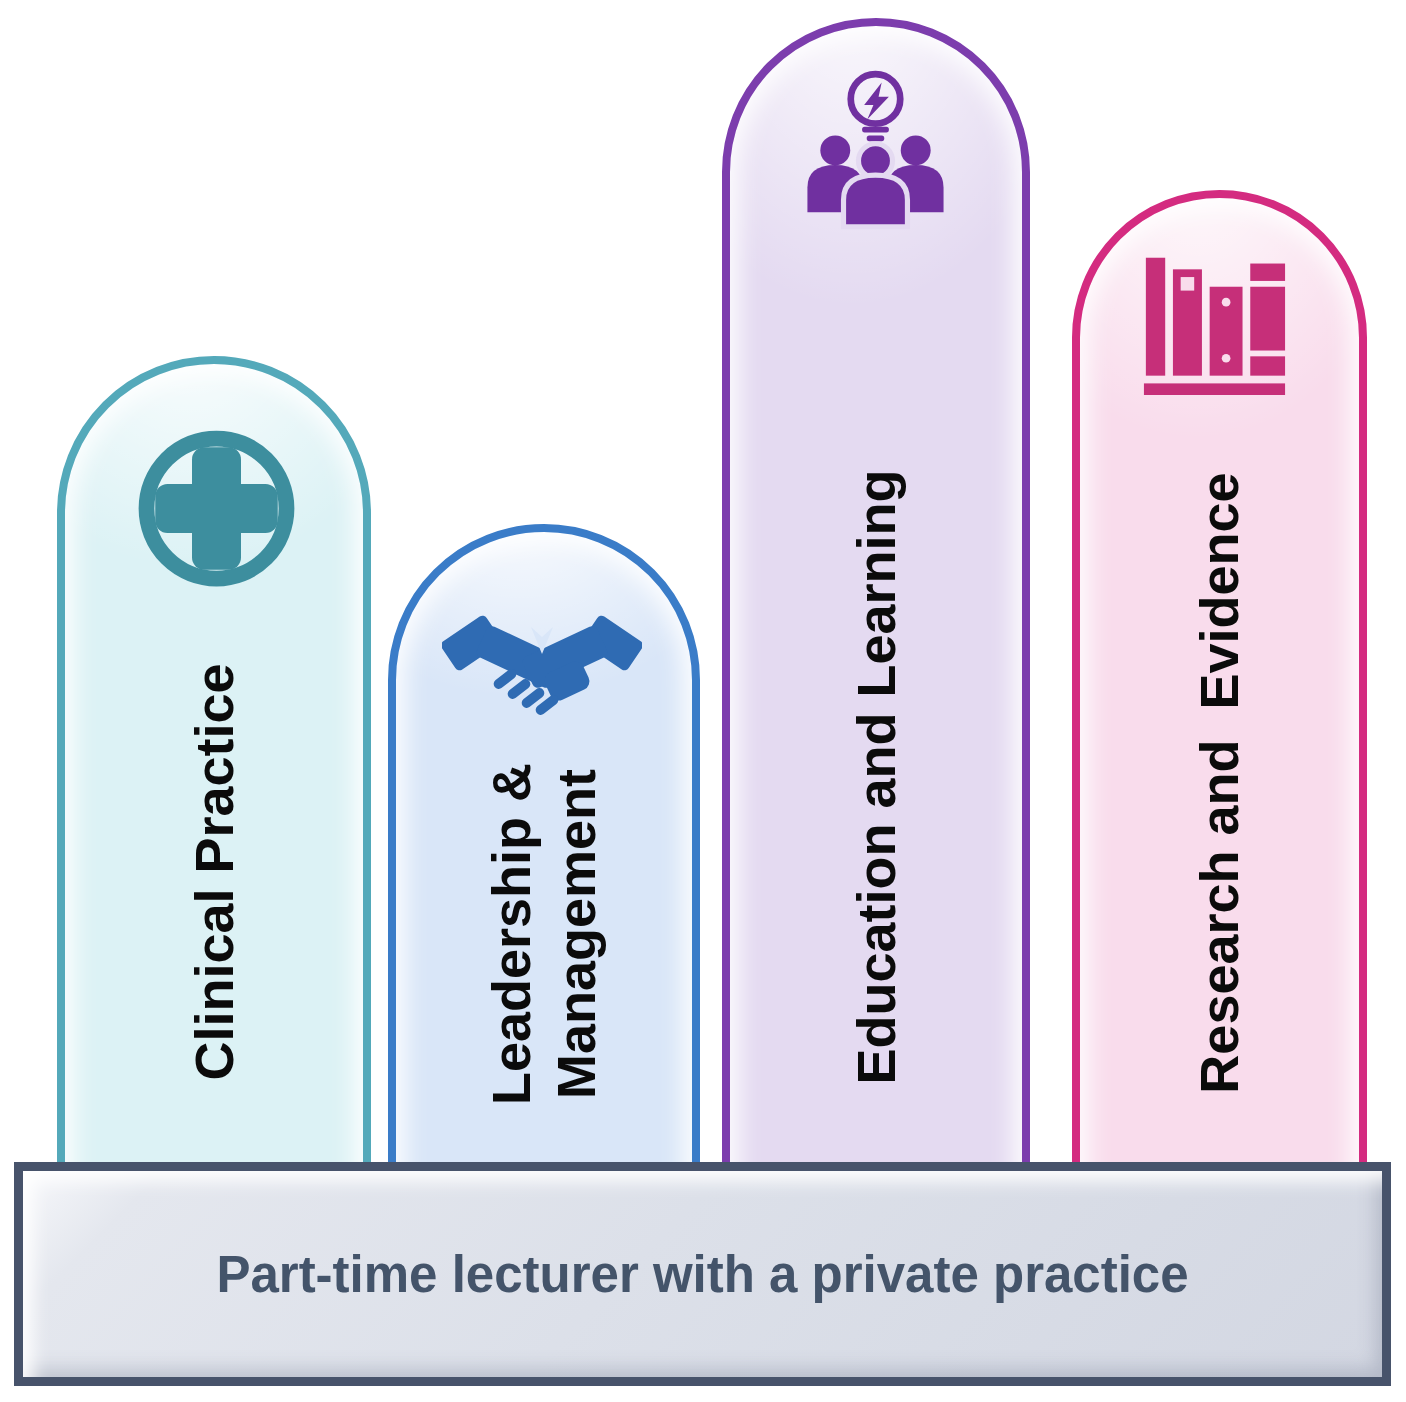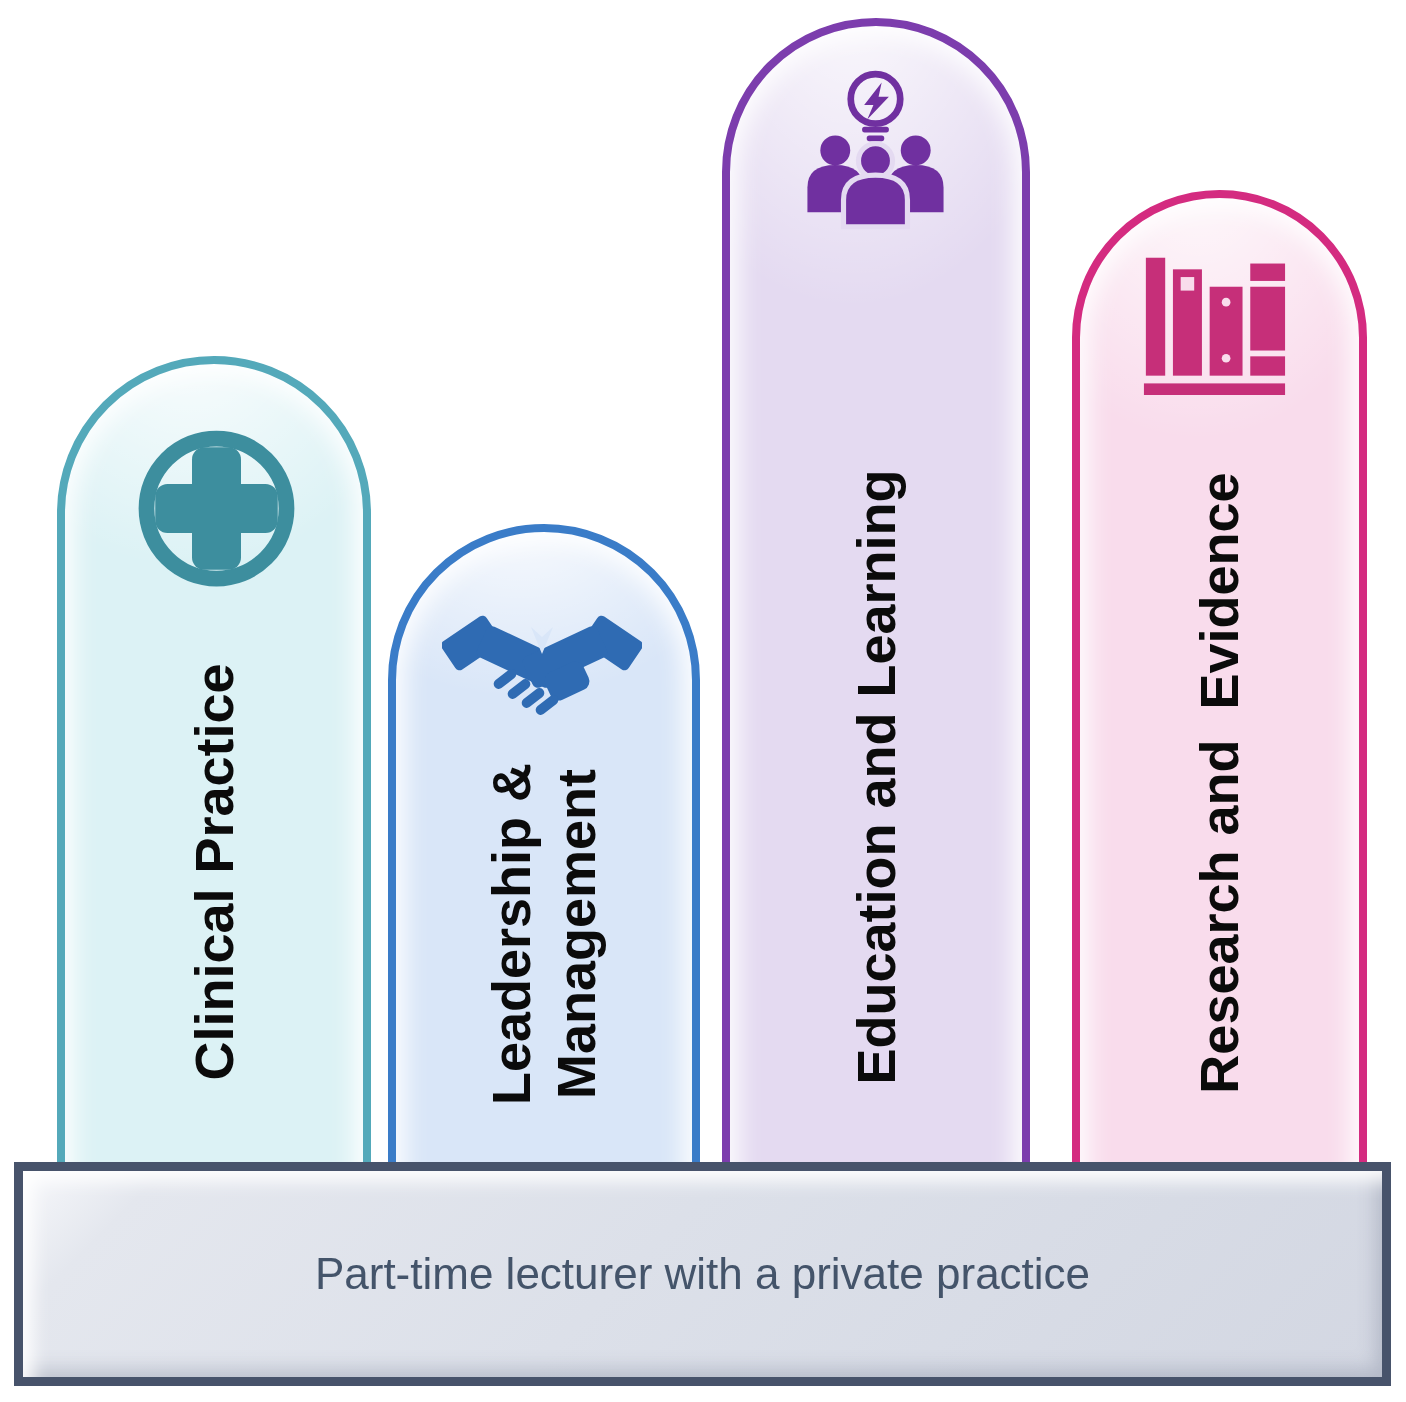--- a/index.html
+++ b/index.html
@@ -60,22 +60,22 @@
     left:14px;top:1162px;width:1377px;height:224px;
     box-sizing:border-box;
     border:9px solid var(--base-border);
     background:linear-gradient(135deg,#f7f8fb 0%,#e4e7ee 9%,var(--base-fill) 45%,#d3d7e2 100%);
     box-shadow:inset 14px 14px 18px -4px rgba(255,255,255,.95),
                inset -12px -14px 18px -6px rgba(105,115,140,.30);
     display:flex;align-items:center;justify-content:center;
     z-index:10;
   }
   .base-label{
-    font-weight:400;
-    font-size:44px;
+    font-weight:700;
+    font-size:51px;
     color:var(--base-text);
     white-space:nowrap;
   }
 </style>
 </head>
 <body>
 
 <div class="canvas">
 
   <div class="pillar pillar-1" style="--fill: #DCF2F5; --border: #54A9BA; --accent: #3D8E9E;">

